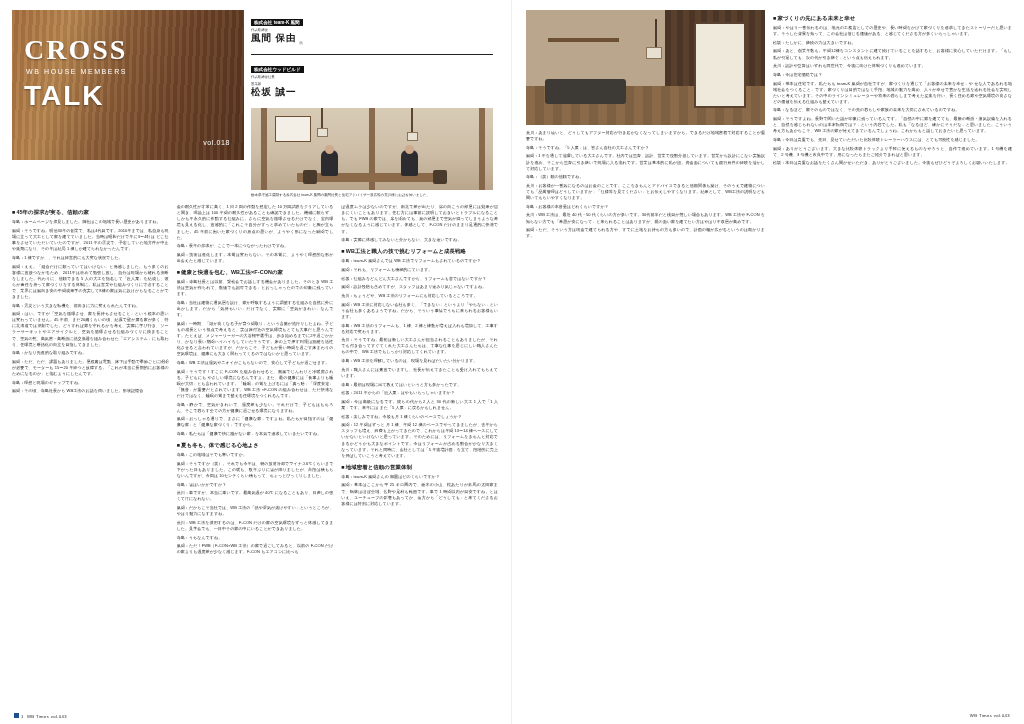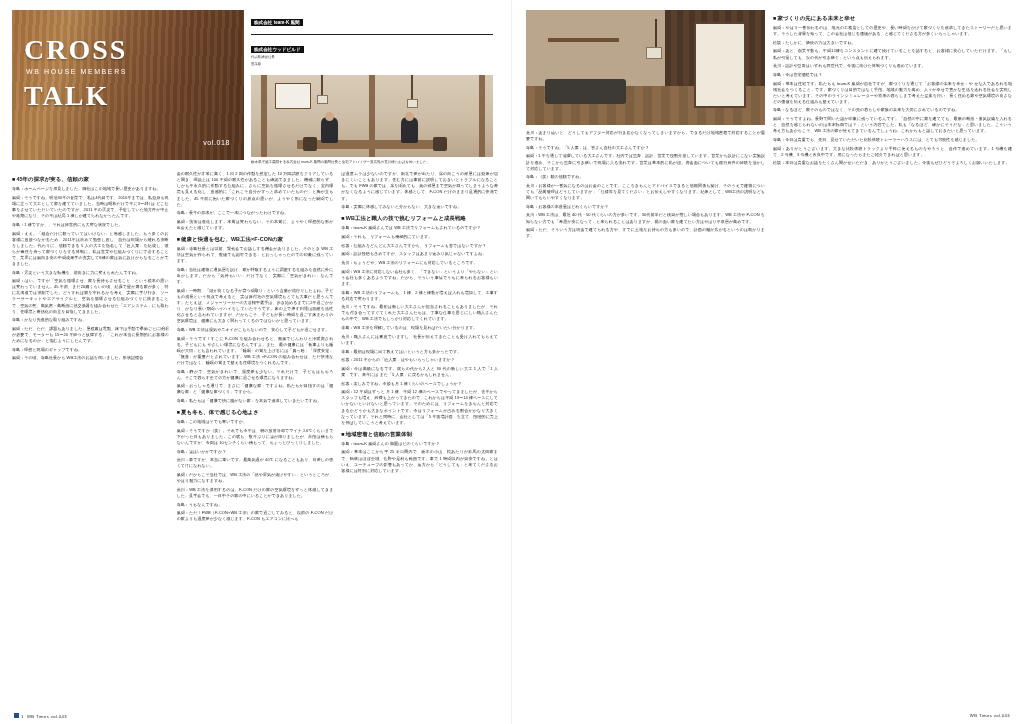--- a/index.html
+++ b/index.html
@@ -23,21 +23,21 @@
   .hero{display:flex;gap:7px;margin-bottom:6px;}
   .hero-left{width:232px;}
   .hero-card{position:relative;width:232px;height:150px;background:#8c5a3c;overflow:hidden;}
   .hero-card .beam{position:absolute;left:0;top:0;width:232px;height:150px;
      background:linear-gradient(105deg,#a9703f 0%,#b8864f 22%,#8b5c36 45%,#6d4227 70%,#55331e 100%);}
   .hero-card .wood{position:absolute;left:0;top:0;width:100%;height:100%;
      background-image:repeating-linear-gradient(92deg,rgba(255,255,255,0.05) 0 3px,rgba(0,0,0,0.07) 3px 7px);}
   .hero-title{position:absolute;left:12px;top:26px;color:#fff;font-family:"Liberation Serif",serif;
      font-size:28px;font-weight:bold;letter-spacing:2px;line-height:1;text-shadow:0 1px 2px rgba(0,0,0,.4);}
   .hero-sub{position:absolute;left:14px;top:58px;color:#fff;font-size:7px;letter-spacing:1.6px;}
-  .hero-title2{position:absolute;left:12px;top:72px;color:#fff;font-family:Liberation Serif, serif;
+  .hero-title2{position:absolute;left:12px;top:72px;color:#fff;font-family:Liberation Sans, sans-serif;
      font-size:28px;font-weight:bold;letter-spacing:2px;line-height:1;text-shadow:0 1px 2px rgba(0,0,0,.4);}
   .hero-vol{position:absolute;right:14px;bottom:14px;color:#fff;font-size:7px;letter-spacing:.6px;}
 
   .hero-right{width:242px;}
   .names{background:#fff;padding:0 0 3px 0;}
   .name-row{display:flex;align-items:flex-end;gap:3px;}
   .company{font-size:4.6px;font-weight:bold;background:#111;color:#fff;padding:1px 3px;display:inline-block;margin-bottom:1.5px;}
   .role{font-size:3.4px;color:#333;}
   .pname{font-size:9.5px;font-weight:bold;letter-spacing:1px;font-family:"Liberation Serif",serif;}
   .nm-block{margin-bottom:3px;}
@@ -89,29 +89,39 @@
           <div class="hero-title">CROSS</div>
           <div class="hero-sub">WB HOUSE MEMBERS</div>
           <div class="hero-title2">TALK</div>
           <div class="hero-vol">vol.018</div>
         </div>
       </div>
 
       <div class="hero-right">
         <div class="names">
           <div class="company">株式会社 team-K 風間</div>
+          <div class="nm-block">
+            <div class="role">代表取締役</div>
+            <div class="name-row">
+              <span class="pname">風間 保由</span>
+              <span class="role">氏</span>
+            </div>
+          </div>
         </div>
         <div class="hr-thin"></div>
         <div class="names">
           <div class="company">株式会社ウッドビルド</div>
           <div class="nm-block">
             <div class="role">代表取締役社長</div>
           </div>
           <div class="nm-block">
             <div class="role">営業部</div>
+            <div class="name-row">
+              <span class="pname">松坂 誠一</span>
+            </div>
           </div>
         </div>
 
         <div class="photo">
           <div class="wallA"></div>
           <div class="beamv" style="left:10px;"></div>
           <div class="beamv" style="left:118px;"></div>
           <div class="beamv" style="right:8px;"></div>
           <div class="win" style="left:24px;top:8px;width:34px;height:24px;"></div>
           <div class="lamp" style="left:70px;top:0;height:20px;"></div>

